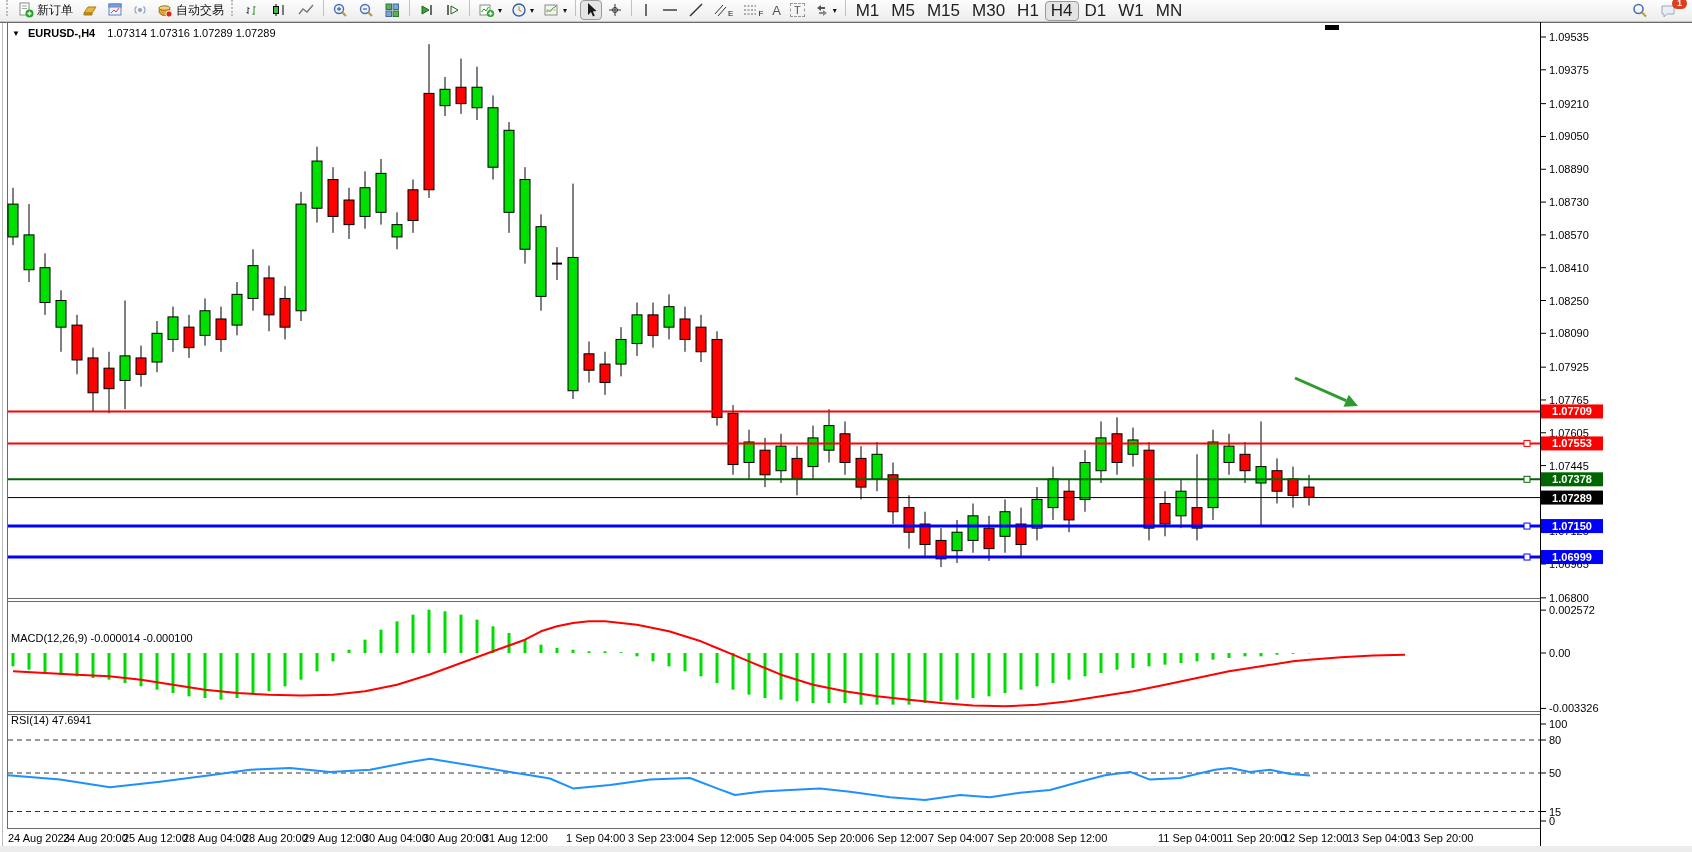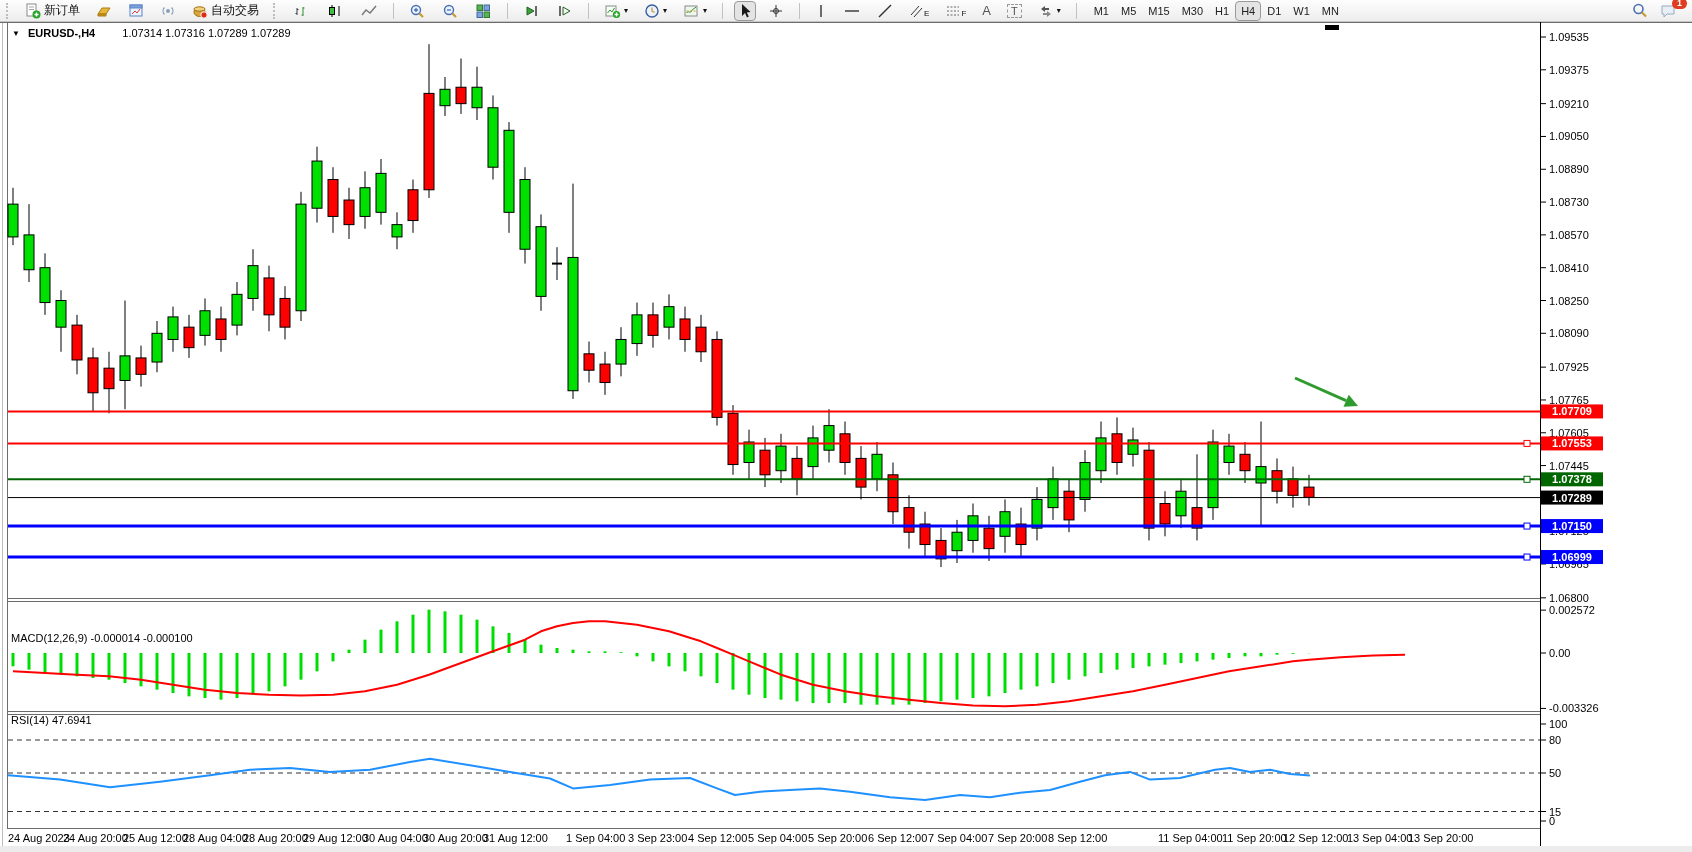--- a/index.html
+++ b/index.html
@@ -1,25 +1,25 @@
 <!DOCTYPE html>
 <html><head>
 <meta charset="utf-8">
 <style>
   html,body{margin:0;padding:0}
   body{width:1692px;height:852px;overflow:hidden;background:#fff;font-family:"Liberation Sans",sans-serif}
   .toolbar{box-sizing:border-box;height:22px;width:1692px;background:linear-gradient(#fdfdfd,#ededed);
-    border-bottom:1px solid #c6c6c6;display:flex;align-items:center;padding:0 4px;gap:8px;font-size:12px;color:#111}
+    border-bottom:1px solid #c6c6c6;display:flex;padding:0 4px;gap:1px;font-size:12px;color:#111}
   .tb{display:inline-flex;align-items:center;gap:3px;height:20px;padding:0 3px;border:1px solid transparent;
     background:transparent;font:12px "Liberation Sans",sans-serif;color:#111;cursor:default;white-space:nowrap}
   .tb.pressed{background:#e4e4e4;border:1px solid #9a9a9a;border-radius:4px}
   .tb svg{display:block}
   .sep{width:1px;height:16px;background:#c2c2c2;margin:0 3px}
   .grip{width:3px;height:16px;border-left:2px dotted #bdbdbd;margin:0 2px}
-  .tf{font-size:11px;padding:1px 5px;color:#222}
+  .tf{font-size:17px;padding:1px 5px;color:#222}
   .right-group{margin-left:auto;display:flex;align-items:center;gap:4px;padding-right:6px}
   .badge{position:absolute;top:-4px;right:-6px;background:#e03c1f;color:#fff;font-size:9px;font-weight:bold;
     border-radius:7px;min-width:11px;height:11px;line-height:11px;text-align:center;padding:0 2px}
   .chat-wrap{position:relative}
   .chart-area{position:relative;width:1692px;height:830px;background:#fff}
   .overlay{position:absolute;font-size:11px;color:#000;white-space:nowrap;pointer-events:none}
   #chart-title{left:12px;top:5px}
   #chart-title .tri{font-size:8px;vertical-align:1px;margin-right:5px}
   #macd-label{left:11px;top:610px}
   #rsi-label{left:11px;top:692px}
@@ -660,17 +660,17 @@
       <rect x="1524" y="532.032160000001" width="6" height="6" fill="#fff" stroke="#0000FF"></rect>
       <rect x="1541" y="528.032160000001" width="62" height="14" fill="#0000FF"></rect>
       <text x="1572" y="539.032160000001" font-size="11" font-weight="bold" fill="#fff" text-anchor="middle">1.06999</text>
       <line x1="1295" y1="356" x2="1346.1204498679367" y2="378.72019994130517" stroke="#2E9B2E" stroke-width="3"></line>
       <polygon points="1358,384 1343.4805498385892,384.6599750073368 1348.7603498972842,372.7804248752735" fill="#2E9B2E"></polygon>
     </svg>
 
   <div class="overlay" id="chart-title">
     <span class="tri">▼</span>
     <span style="font-weight:bold">EURUSD-,H4</span>
-    <span style="margin-left:24px">1.07314 1.07316 1.07289 1.07289</span>
+    <span style="margin-left:9px">1.07314 1.07316 1.07289 1.07289</span>
   </div>
   <div class="overlay" id="macd-label">MACD(12,26,9) -0.000014 -0.000100</div>
   <div class="overlay" id="rsi-label">RSI(14) 47.6941</div>
 </div>
 
 </body></html>

